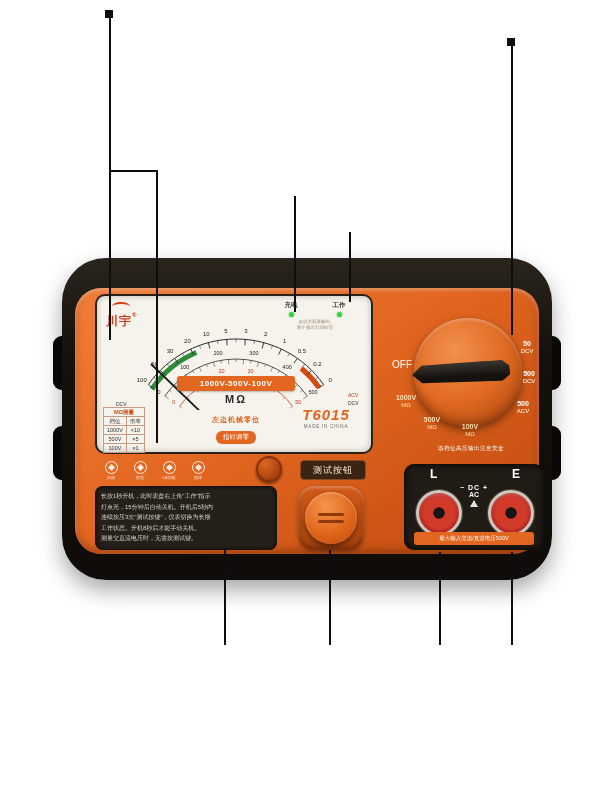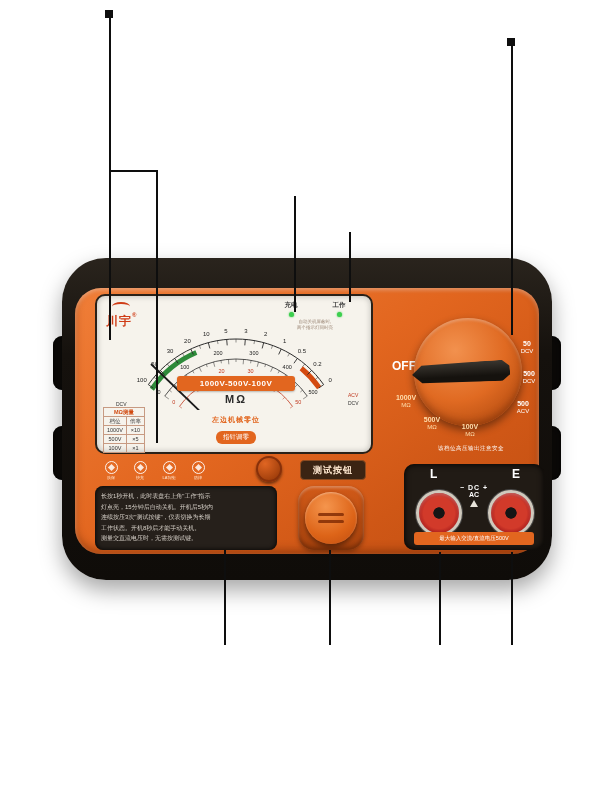--- a/index.html
+++ b/index.html
@@ -44,21 +44,21 @@
   .made{font-size:4.5px;color:#6a6a6a;letter-spacing:.8px;margin-top:1px;}
 
   
   .badges{position:absolute;left:38px;top:203px;display:flex;gap:7px;}
   .badge{width:22px;text-align:center;color:#ffe9d6;}
   .bicon{width:11px;height:11px;border:1px solid rgba(255,255,255,.9);border-radius:50%;margin:0 auto 1px;position:relative;}
   .bicon::after{content:"";position:absolute;inset:3px;background:rgba(255,255,255,.85);transform:rotate(45deg);}
   .badge-label{font-size:4px;line-height:5px;}
   .zero-knob{position:absolute;left:194px;top:198px;width:26px;height:26px;border-radius:50%;
     background:radial-gradient(circle at 35% 30%,#e06522,#9c3c0a 75%);box-shadow:0 2px 3px rgba(0,0,0,.5),inset 0 0 0 2px #87300a;}
-  .test-label{position:absolute;left:238px;top:202px;width:64px;height:18px;background:#3b2413;border:1px solid #8a4a20;border-radius:4px;color:#ffe8d0;font-size:9px;font-weight:bold;text-align:center;line-height:18px;letter-spacing:1px;}
+  .test-label{position:absolute;left:238px;top:202px;width:64px;height:18px;background:#3b2413;border:1px solid #8a4a20;border-radius:4px;color:#ffe8d0;font-size:9px;font-weight:normal;text-align:center;line-height:18px;letter-spacing:1px;}
 
   
   .instructions{position:absolute;left:33px;top:228px;width:182px;height:64px;background:#26201b;border-radius:8px;padding:5px 6px;box-sizing:border-box;color:#d8d2ca;font-size:6px;line-height:10.6px;box-shadow:inset 0 0 5px #000;}
 
   
   .test-button{position:absolute;left:236px;top:228px;width:66px;height:64px;border-radius:16px;background:linear-gradient(#d15a18,#a8430d);box-shadow:inset 0 2px 3px rgba(255,255,255,.3),inset 0 -3px 5px rgba(60,20,0,.5),0 2px 4px rgba(0,0,0,.3);}
   .btn-core{position:absolute;left:7px;top:6px;width:52px;height:52px;border-radius:50%;
     background:radial-gradient(circle at 40% 28%,#f5954d,#dd6418 60%,#c24f10 95%);box-shadow:0 3px 5px rgba(0,0,0,.45),inset 0 1px 2px rgba(255,255,255,.4);
     display:flex;flex-direction:column;justify-content:center;align-items:center;gap:4px;}
   .grip{width:26px;height:3px;background:rgba(130,45,5,.85);border-radius:2px;}
@@ -68,21 +68,21 @@
   .knob{position:absolute;left:352px;top:60px;width:108px;height:108px;border-radius:50%;
     background:radial-gradient(circle at 38% 30%,#f2914e,#e06a22 50%,#b44c10 85%,#963c08);
     box-shadow:0 4px 9px rgba(0,0,0,.45),inset 0 -4px 7px rgba(80,25,0,.35),inset 0 2px 3px rgba(255,255,255,.3);}
   .knob-handle{position:absolute;left:-2px;top:44px;width:98px;height:21px;background:linear-gradient(#3a3630,#15120e 70%);
     clip-path:polygon(0 50%,10% 8%,92% 0,100% 30%,100% 70%,92% 100%,10% 92%);transform:rotate(-3deg);box-shadow:0 2px 3px rgba(0,0,0,.4);}
   .pos{position:absolute;text-align:center;line-height:1.15;}
   .pos .v{font-size:7px;font-weight:bold;display:block;}
   .pos .u{font-size:6px;display:block;}
   .pos-orange{color:#ffdfae;}
   .pos-white{color:#ffffff;}
-  .off-label{position:absolute;left:330px;top:101px;color:#fff;font-size:12px;font-weight:bold;}
+  .off-label{position:absolute;left:330px;top:101px;color:#fff;font-size:10px;font-weight:normal;}
   .knob-warning{position:absolute;left:350px;top:187px;width:118px;text-align:center;color:#ffffff;font-size:5.5px;letter-spacing:.5px;}
 
   
   .terminal-panel{position:absolute;left:342px;top:206px;width:140px;height:86px;background:#211b15;border-radius:10px;box-shadow:inset 0 0 6px #000;}
   .tlabel{position:absolute;top:3px;color:#fff;font-size:12px;font-weight:bold;}
   .dcac{position:absolute;left:50px;top:20px;width:40px;text-align:center;color:#fff;}
   .dcac .row1{font-size:7px;font-weight:bold;letter-spacing:1px;}
   .dcac .row2{font-size:7px;font-weight:bold;}
   .tri{width:0;height:0;border-left:4px solid transparent;border-right:4px solid transparent;border-bottom:7px solid #e8e4da;margin:2px auto 0;}
   .jack{position:absolute;width:40px;height:40px;border-radius:50%;border:3px solid #cfc9bd;
@@ -257,20 +257,24 @@
               <td>×1</td>
         </tr>
       </tbody>
         </table>
 
       <div class="zero-block">
         <div class="zero-title">左边机械零位</div>
         <div class="zero-btn">指针调零</div>
       </div>
 
+      <div class="model-block">
+        <div class="model">T6015</div>
+        <div class="made">MADE IN CHINA</div>
+      </div>
     </div>
 
     <div class="badges">
       <div class="badge">
         <div class="bicon"></div>
         <div class="badge-label">质保</div>
       </div>
       <div class="badge">
         <div class="bicon"></div>
         <div class="badge-label">快充</div>

